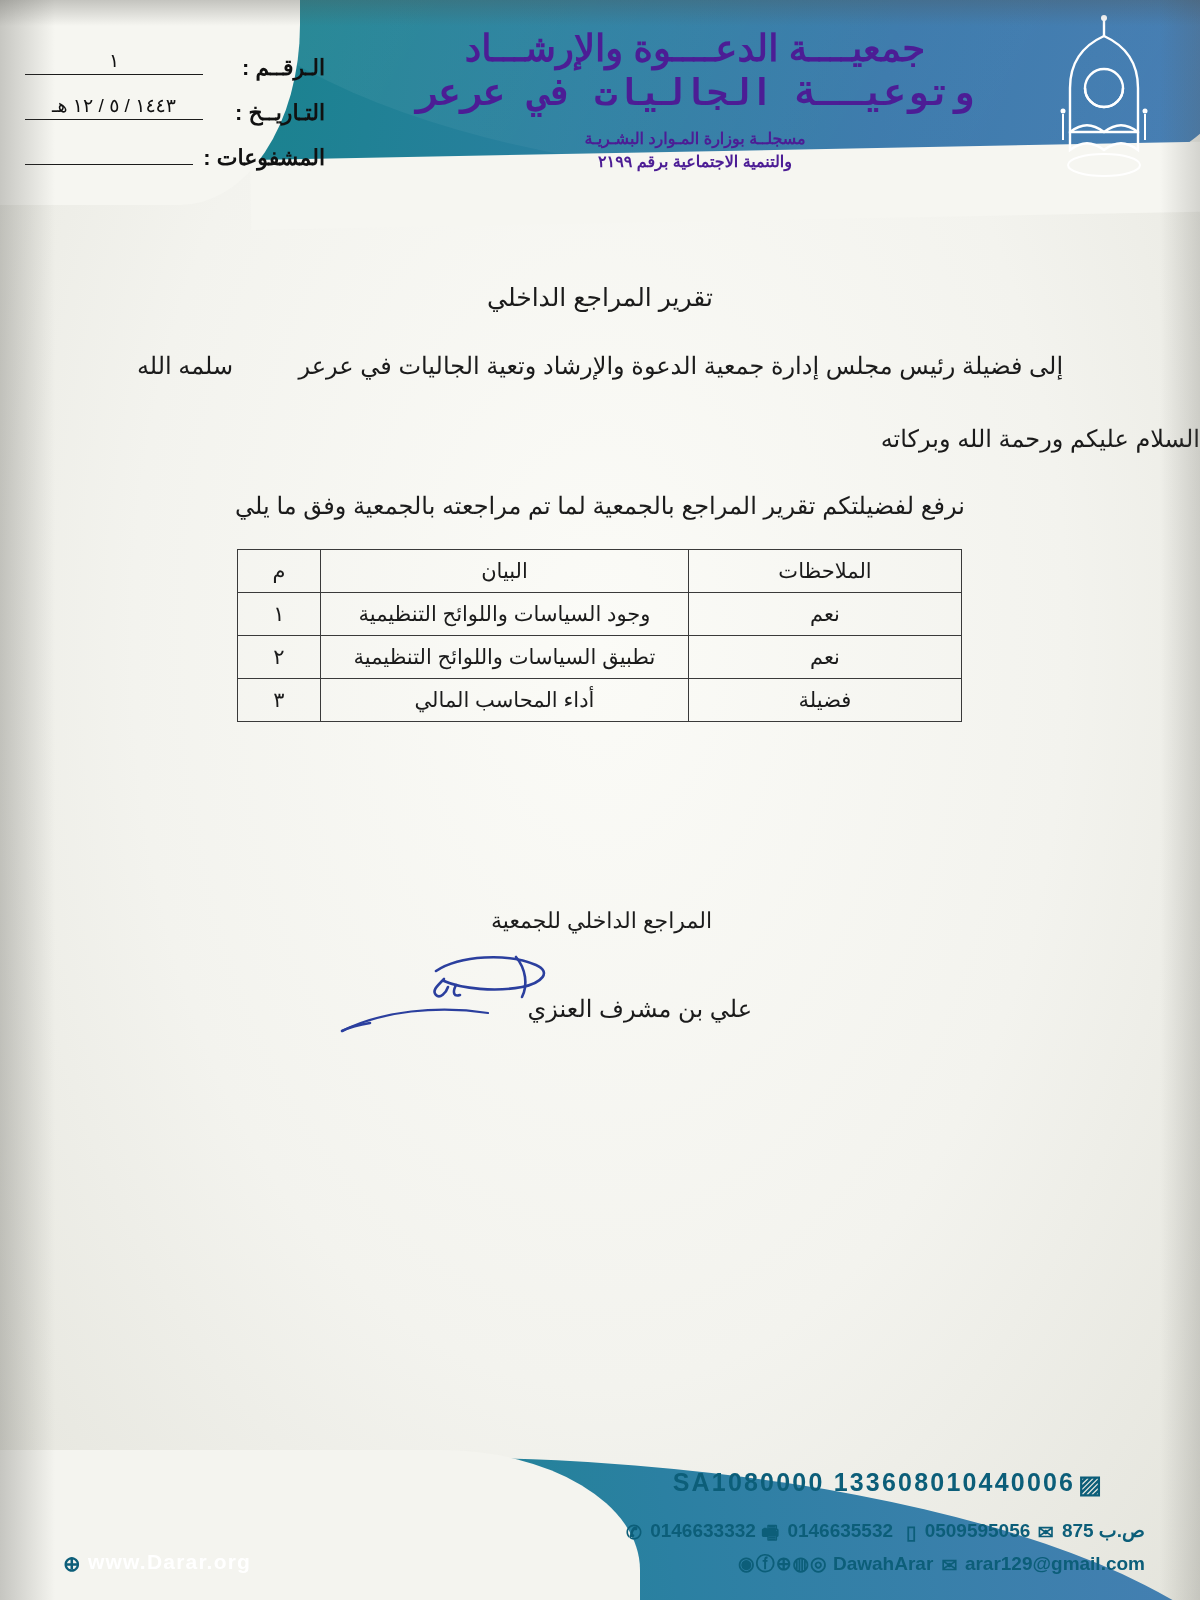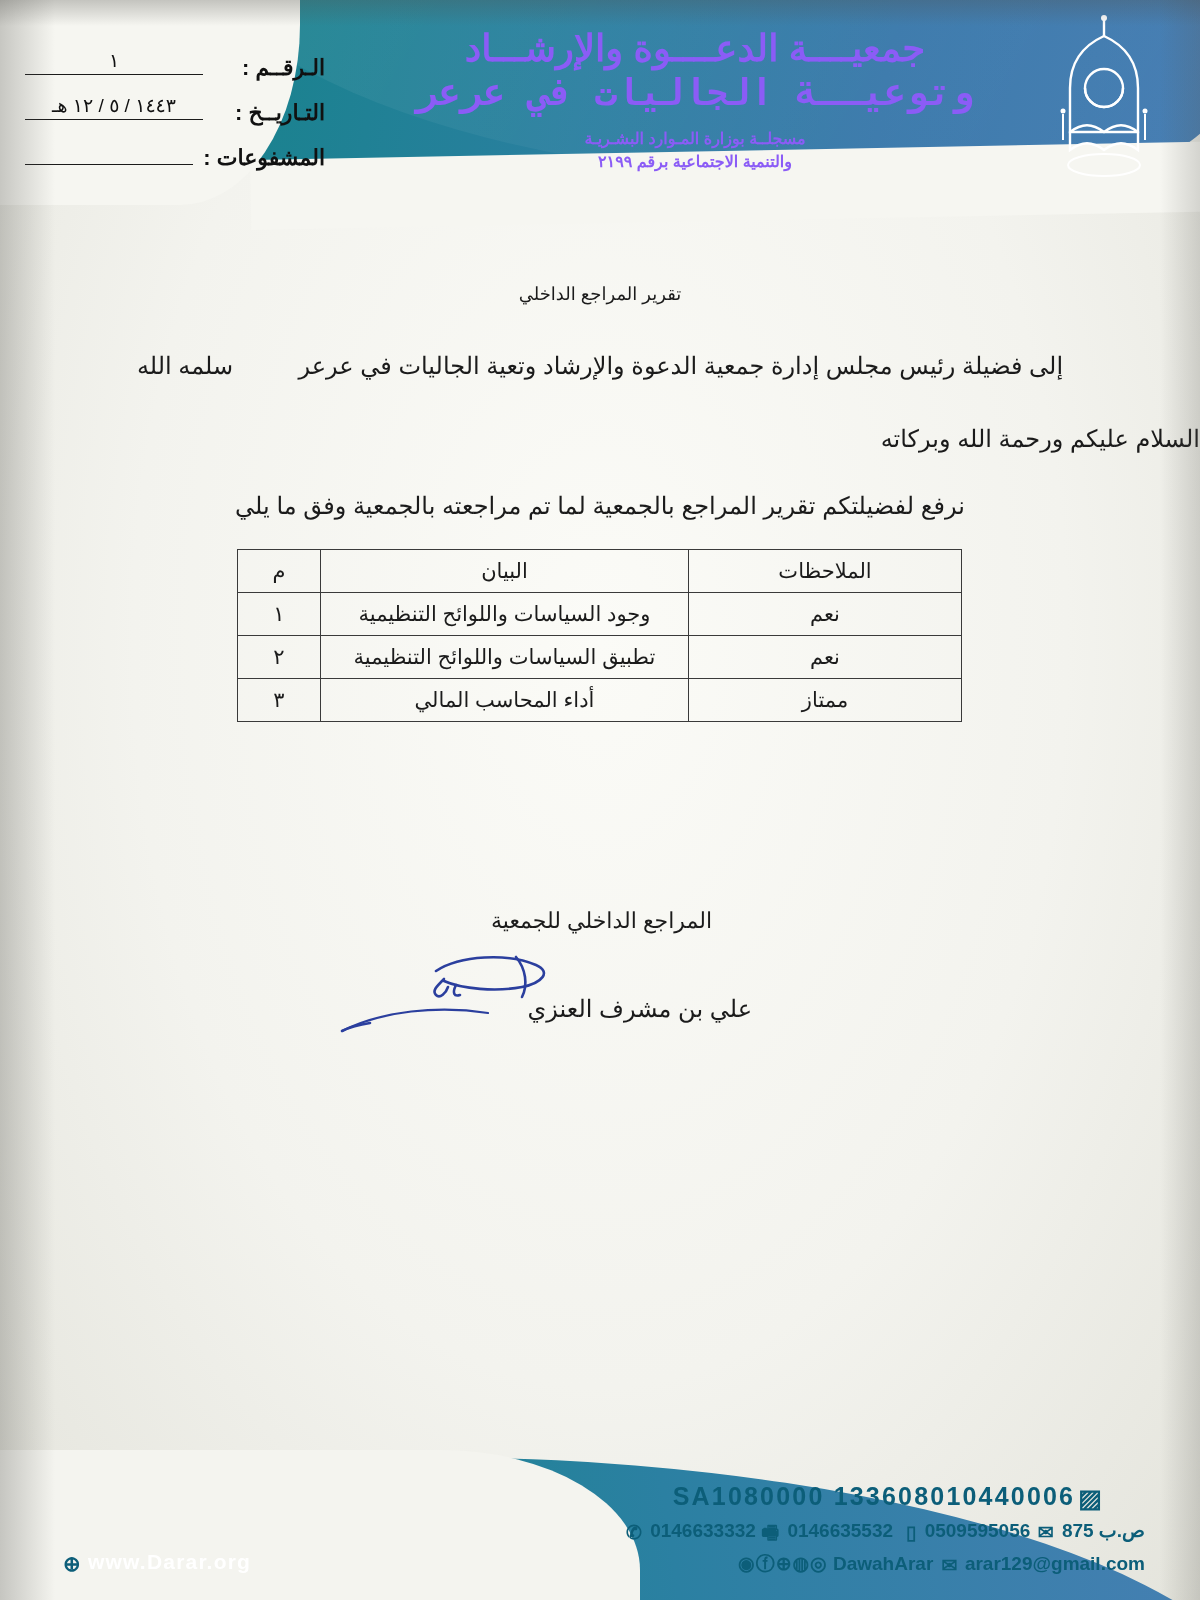--- a/index.html
+++ b/index.html
@@ -123,21 +123,21 @@
     font-size: 19px;
     font-weight: normal;
   }
 
   .org-title {
     position: absolute;
     top: 26px;
     right: 180px;
     width: 650px;
     text-align: center;
-    color: #8b5cf6;
+    color: #4c1d95;
     direction: rtl;
   }
   .org-title .l1 {
     font-size: 37px;
     font-weight: bold;
     letter-spacing: 0px;
     line-height: 1.25;
     white-space: nowrap;
   }
   .org-title .l2 {
@@ -163,21 +163,21 @@
     height: 165px;
     color: #ffffff;
   }
 
   
   .doc-title {
     position: absolute;
     top: 283px;
     left: 0; right: 0;
     text-align: center;
-    font-size: 18px;
+    font-size: 25px;
     direction: rtl;
   }
   .addressee {
     position: absolute;
     top: 352px;
     right: 100px;
     left: 100px;
     text-align: center;
     font-size: 24px;
     direction: rtl;
@@ -296,21 +296,21 @@
     letter-spacing: 2.2px;
     color: #0c5e79;
     direction: ltr;
     text-align: center;
     white-space: nowrap;
   }
   .f-row {
     font-size: 19px;
     direction: rtl;
     white-space: nowrap;
-    margin-top: 0;
+    margin-top: 14px;
   }
   .f-row .ltr { direction: ltr; unicode-bidi: embed; display: inline-block; }
   .f-icon {
     display: inline-block;
     width: 15px; height: 15px;
     vertical-align: -2px;
     margin: 0 3px;
     color: #0c5e79;
   }
   .social-row {
@@ -422,21 +422,21 @@
           <td class="c-note">نعم</td>
           <td class="c-item">وجود السياسات واللوائح التنظيمية</td>
           <td class="c-num">١</td>
         </tr>
         <tr>
           <td class="c-note">نعم</td>
           <td class="c-item">تطبيق السياسات واللوائح التنظيمية</td>
           <td class="c-num">٢</td>
         </tr>
         <tr>
-          <td class="c-note">ممتاز</td>
+          <td class="c-note">فضيلة</td>
           <td class="c-item">أداء المحاسب المالي</td>
           <td class="c-num">٣</td>
         </tr>
       </tbody>
     </table>
   </div>
 
   <div class="sig-title">المراجع الداخلي للجمعية</div>
   <div class="sig-mark">
     <svg viewBox="0 0 300 110" width="300" height="110" aria-hidden="true">

